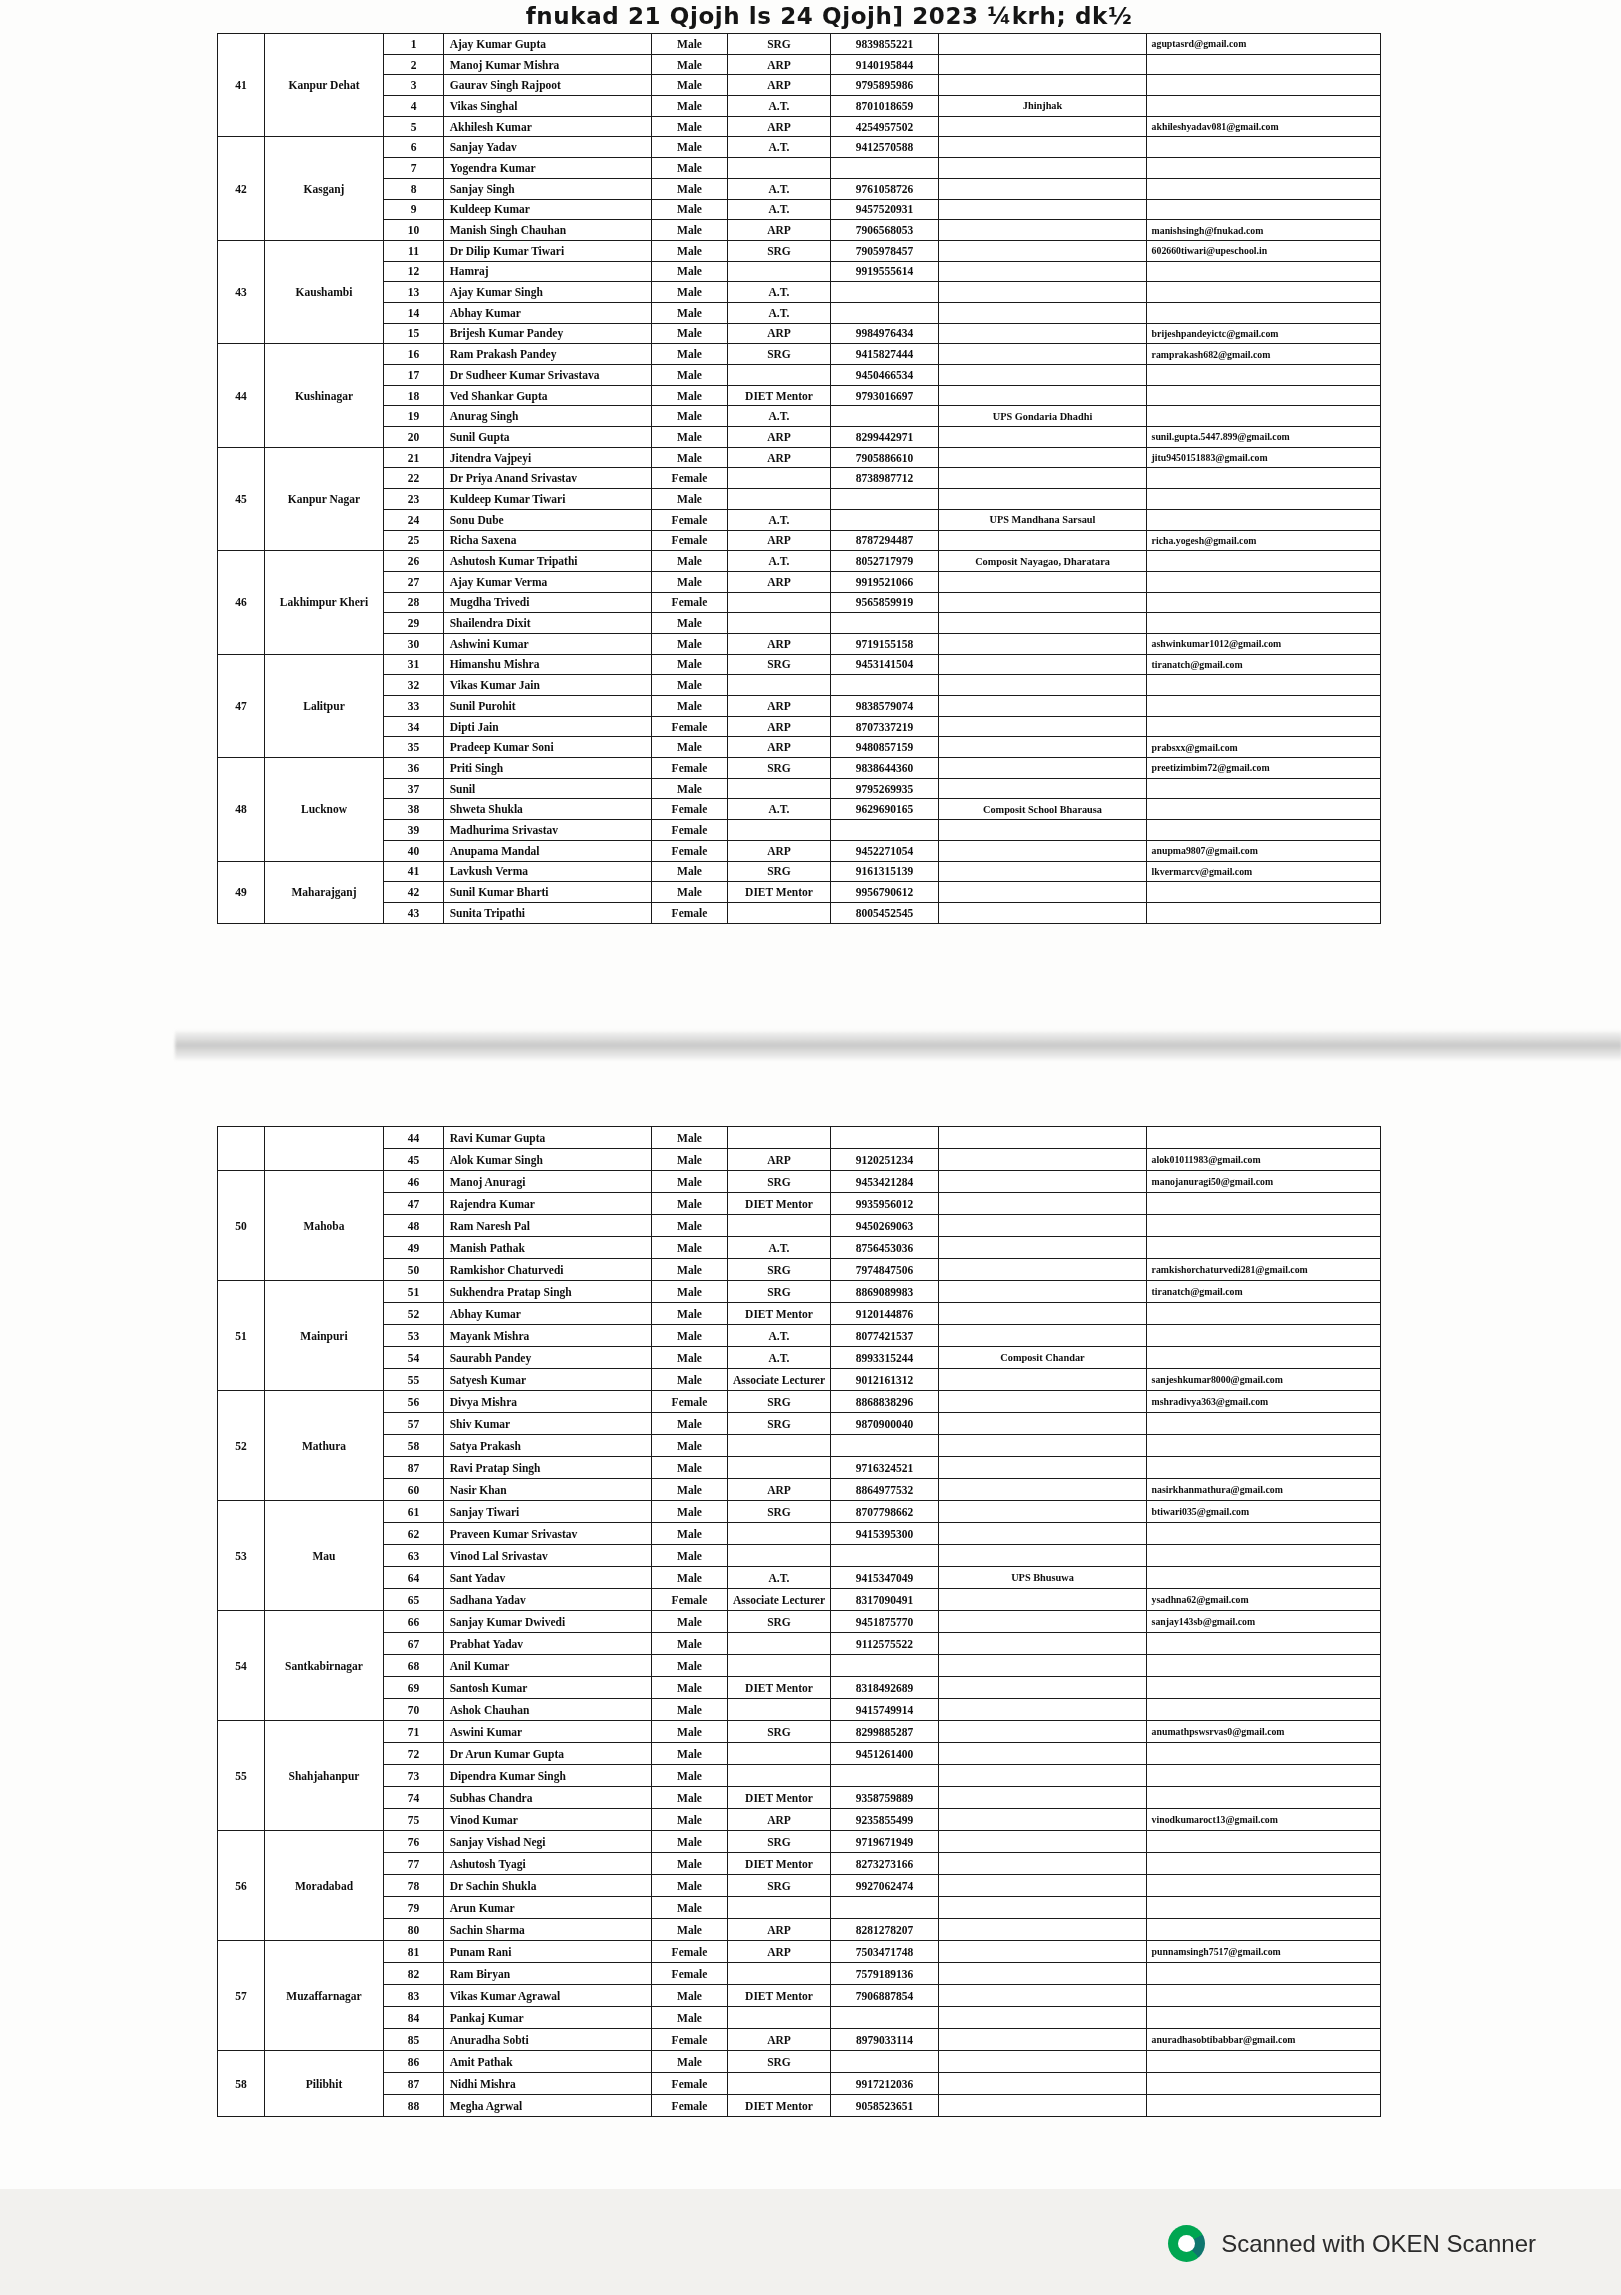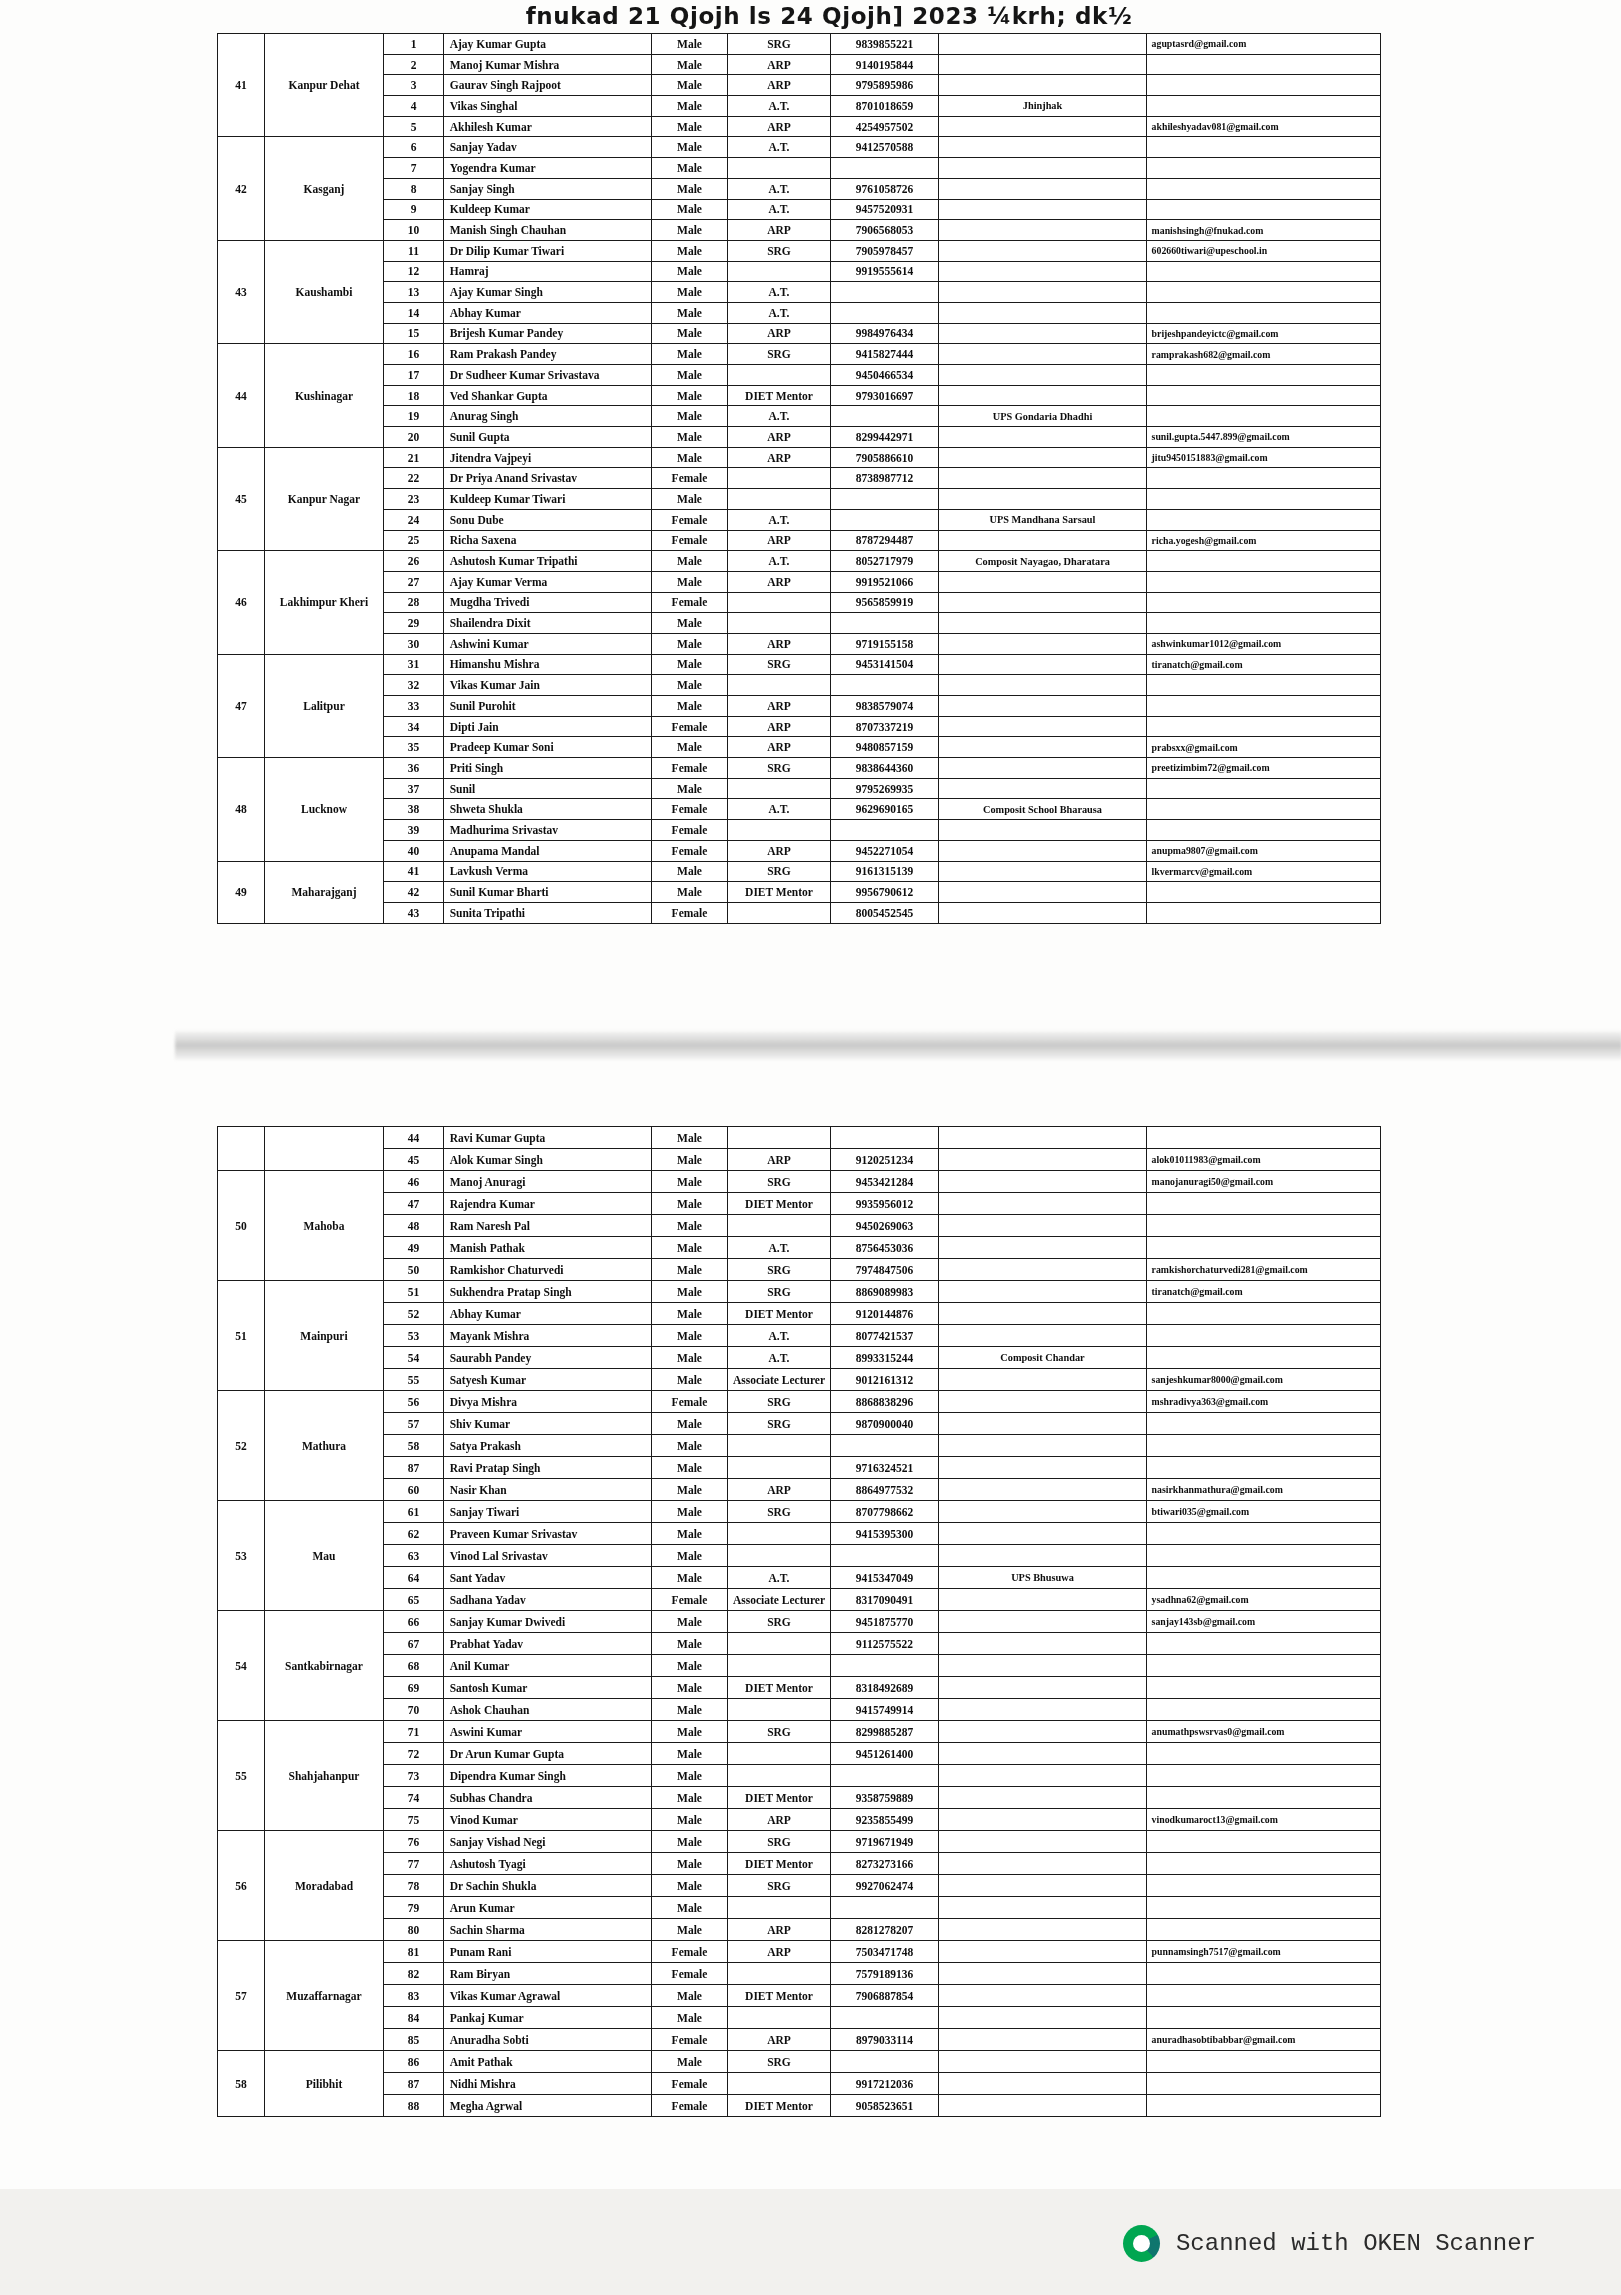--- a/index.html
+++ b/index.html
@@ -18,21 +18,21 @@
   td.c-name{text-align:left;padding-left:5.7px;}
   td.c-mail{text-align:left;font-size:9.8px;font-weight:600;padding-left:4.6px;}
   td.c-sch{font-size:10.3px;}
   td.c-dno{font-size:11.5px;}
   td.c-dist{font-size:11.5px;}
   .scan-band{position:absolute;left:175px;right:0;top:1031px;height:29px;
              background:linear-gradient(180deg,rgba(205,205,205,.15),rgba(158,158,158,.55),rgba(215,215,215,.2));
              filter:blur(1.7px);}
   .footer-strip{position:absolute;left:0;right:0;bottom:0;height:106px;background:#f2f1ee;}
   .footer{position:absolute;right:86px;bottom:33px;display:flex;align-items:center;gap:16px;
-          font-family:Liberation Mono, monospace;}
+          font-family:Liberation Sans, sans-serif;}
   .oken-logo{position:relative;width:37px;height:37px;border-radius:50%;flex:0 0 auto;}
   .oken-logo::after{content:"";position:absolute;left:9.8px;top:9.8px;width:17px;height:17px;border-radius:50%;background:#fff;}
   .footer-text{font-size:24px;color:#2b2b2b;}
 </style>
 </head>
 <body>
 
 <div class="page">
 
   <div class="title">fnukad 21 Qjojh ls 24 Qjojh] 2023 ¼krh; dk½</div>

